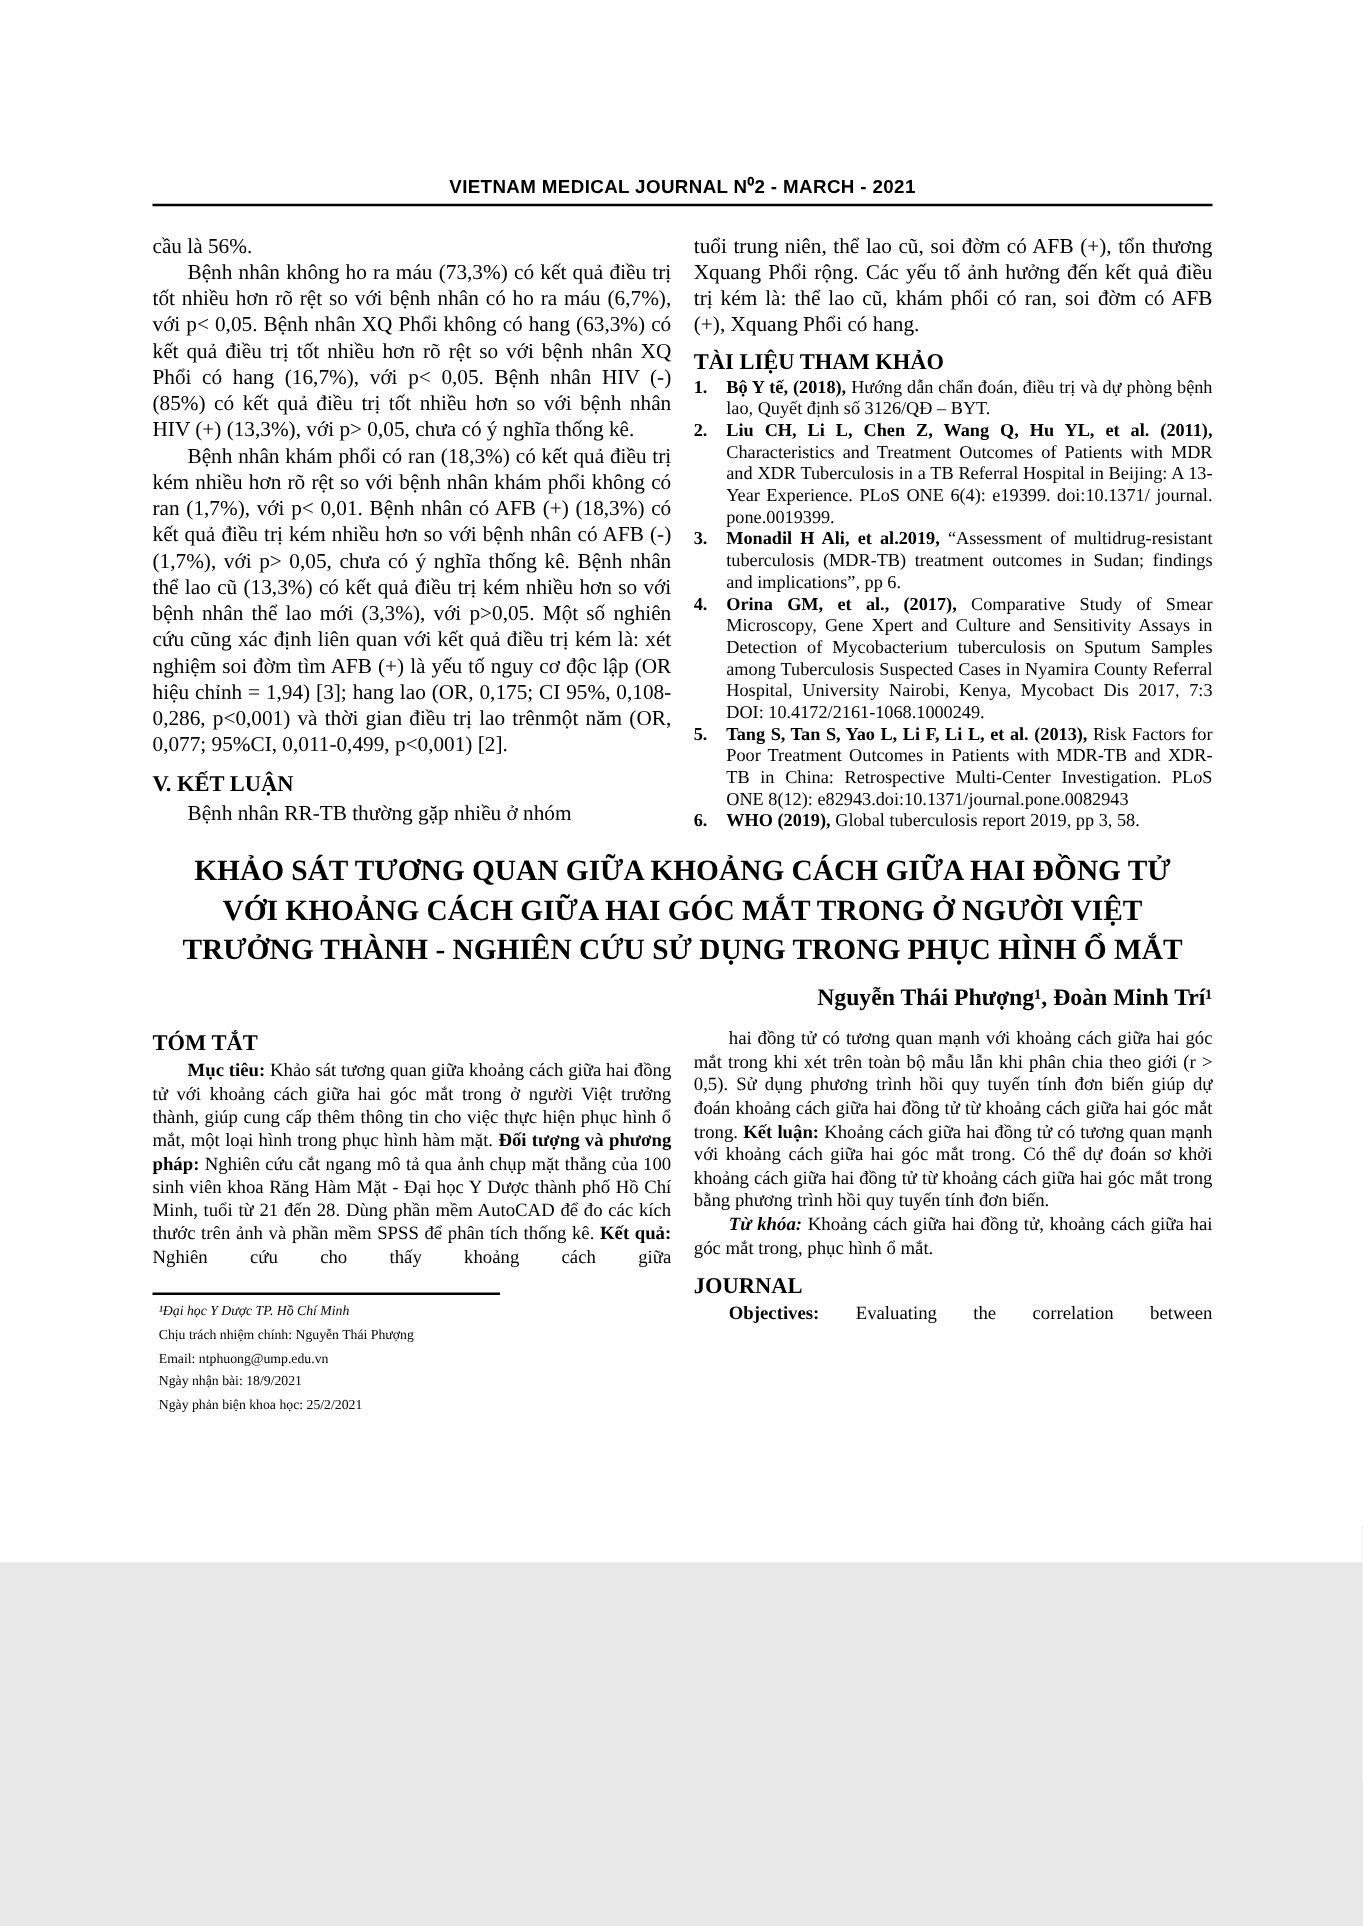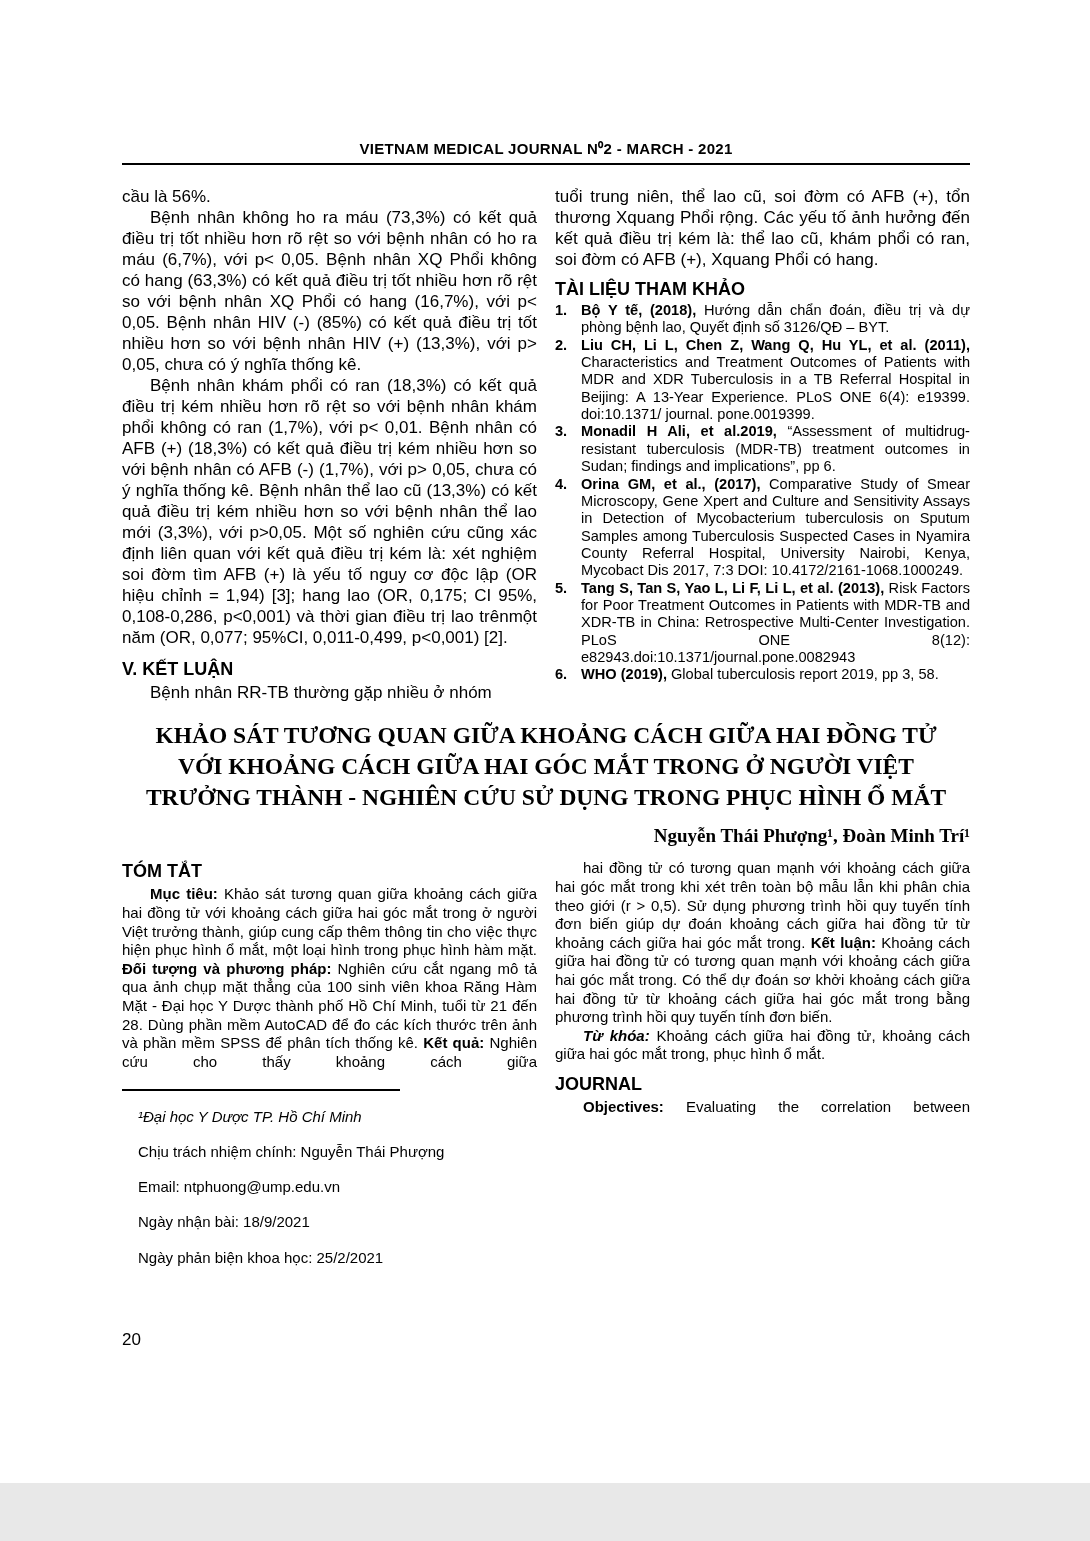--- a/index.html
+++ b/index.html
@@ -1,20 +1,20 @@
 <!DOCTYPE html>
 <html><head>
 <meta charset="utf-8">
 <style>
   * { box-sizing: border-box; }
   html, body { margin: 0; padding: 0; background: #e8e8e8; }
   .page {
     position: relative;
     width: 1090px;
-    height: 1483px;
+    height: 1250px;
     background: #ffffff;
     margin: 0 auto;
     font-family: "Liberation Sans", sans-serif;
     color: #000;
     overflow: hidden;
   }
   .content {
     position: absolute;
     left: 122px;
     top: 138px;
@@ -23,21 +23,21 @@
   
   .journal-header {
     text-align: center;
     font-size: 15px;
     font-weight: bold;
     letter-spacing: 0.3px;
     padding-bottom: 5px;
     border-bottom: 2px solid #000;
   }
   
-  .two-col { display: flex; gap: 18px; }
+  .two-col { display: flex; gap: 18px; font-family: Liberation Serif, serif; }
   .section1 { margin-top: 22px; }
   .section2 { margin-top: 12px; }
   .col { width: 415px; }
 
   
   .body-para {
     margin: 0;
     font-size: 17px;
     line-height: 1.235;
     text-align: justify;
@@ -87,21 +87,21 @@
     font-size: 15px;
     line-height: 1.24;
     text-align: justify;
     text-indent: 28px;
   }
   .justify-last { text-align-last: justify; }
 
   
   .footnote { margin-top: 18px; }
   .footnote-rule { width: 278px; height: 0; border-top: 2px solid #000; margin: 0 0 7px 0; }
-  .footnote p { margin: 16px; font-size: 15px; line-height: 1.27; }
+  .footnote p { margin: 5px; font-size: 11px; line-height: 1.27; }
   .affiliation { font-style: italic; }
 
   
   .summary-title {
     margin: 2px 14px 3px 14px;
     text-align: center;
     font-weight: bold;
     font-size: 16.5px;
     line-height: 1.32;
   }

